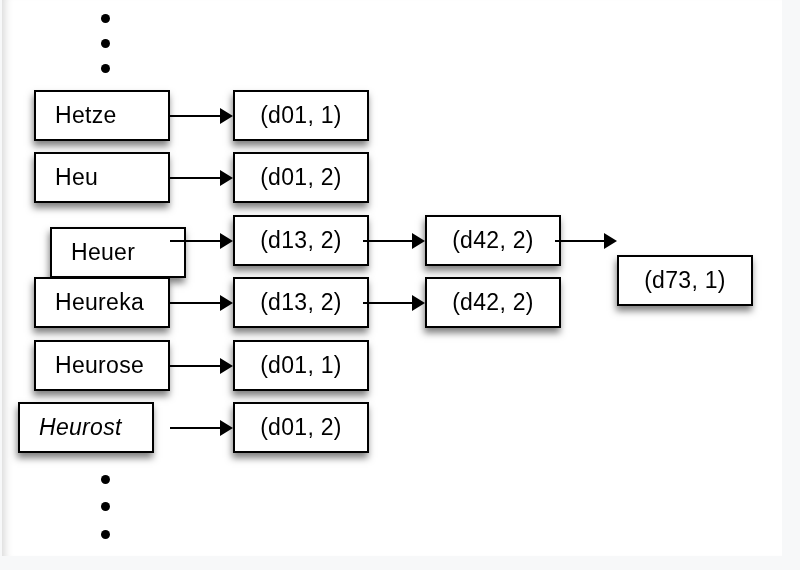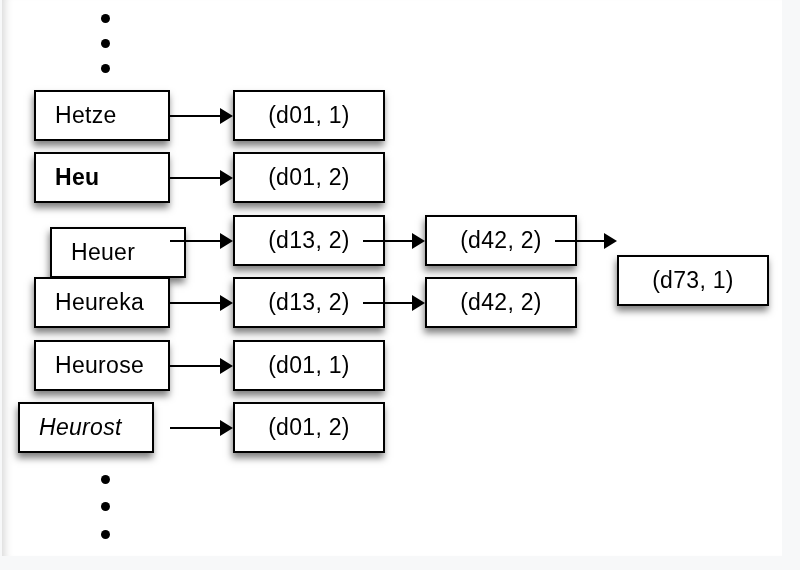--- a/index.html
+++ b/index.html
@@ -43,21 +43,21 @@
     color: #000000;
     letter-spacing: 0.3px;
     white-space: nowrap;
   }
   .term-box {
     width: 136px;
     justify-content: flex-start;
     padding-left: 19px;
   }
   .posting-box {
-    width: 152px;
+    width: 136px;
     justify-content: center;
   }
   .arrow {
     position: absolute;
     height: 16px;
   }
   .arrow-line {
     position: absolute;
     left: 0;
     top: 7px;
@@ -89,21 +89,21 @@
         <div class="box term-box" style="left: 32px; top: 90px;">
     <span>Hetze</span>
   </div>
         <div class="arrow" style="left: 168px; top: 107.5px; width: 63px;">
     <div class="arrow-line" style="width: 53px;"></div>
     <div class="arrow-head"></div>
   </div>
         <div class="box posting-box" style="left: 231px; top: 90px;">
     <span>(d01, 1)</span>
   </div>
-        <div class="box term-box" style="left: 32px; top: 152px; font-weight: bold;">
+        <div class="box term-box" style="left: 32px; top: 152px;">
     <span>Heu</span>
   </div>
         <div class="arrow" style="left: 168px; top: 169.5px; width: 63px;">
     <div class="arrow-line" style="width: 53px;"></div>
     <div class="arrow-head"></div>
   </div>
         <div class="box posting-box" style="left: 231px; top: 152px;">
     <span>(d01, 2)</span>
   </div>
         <div class="box term-box" style="left: 48px; top: 215px; margin-top: 12px;">

